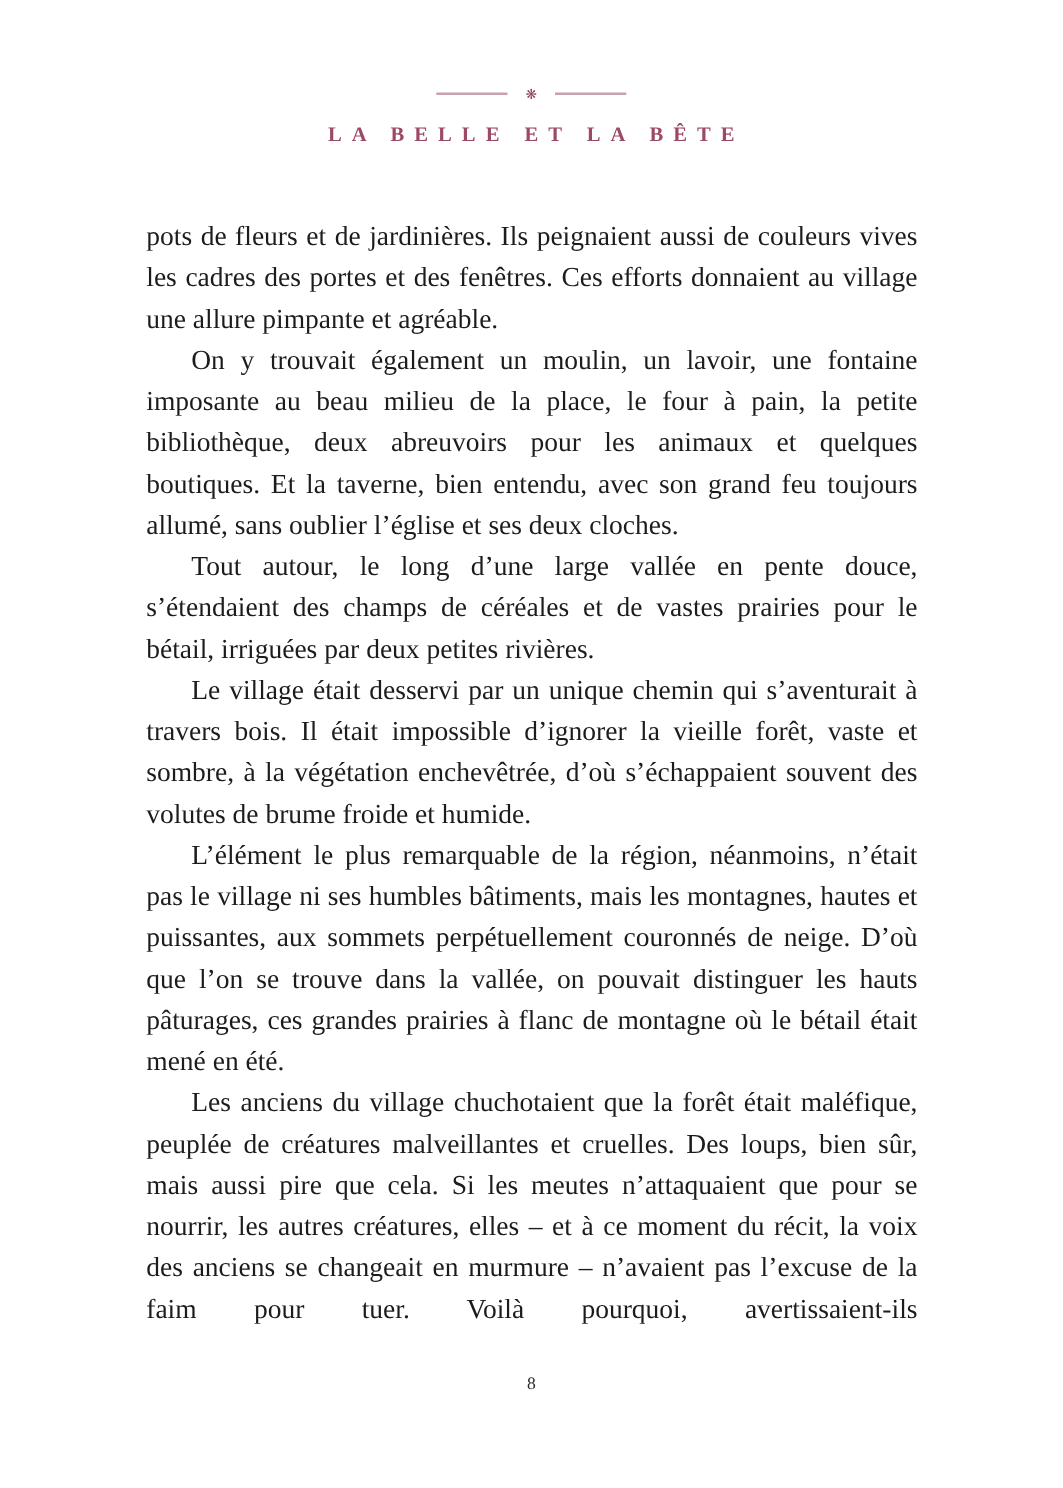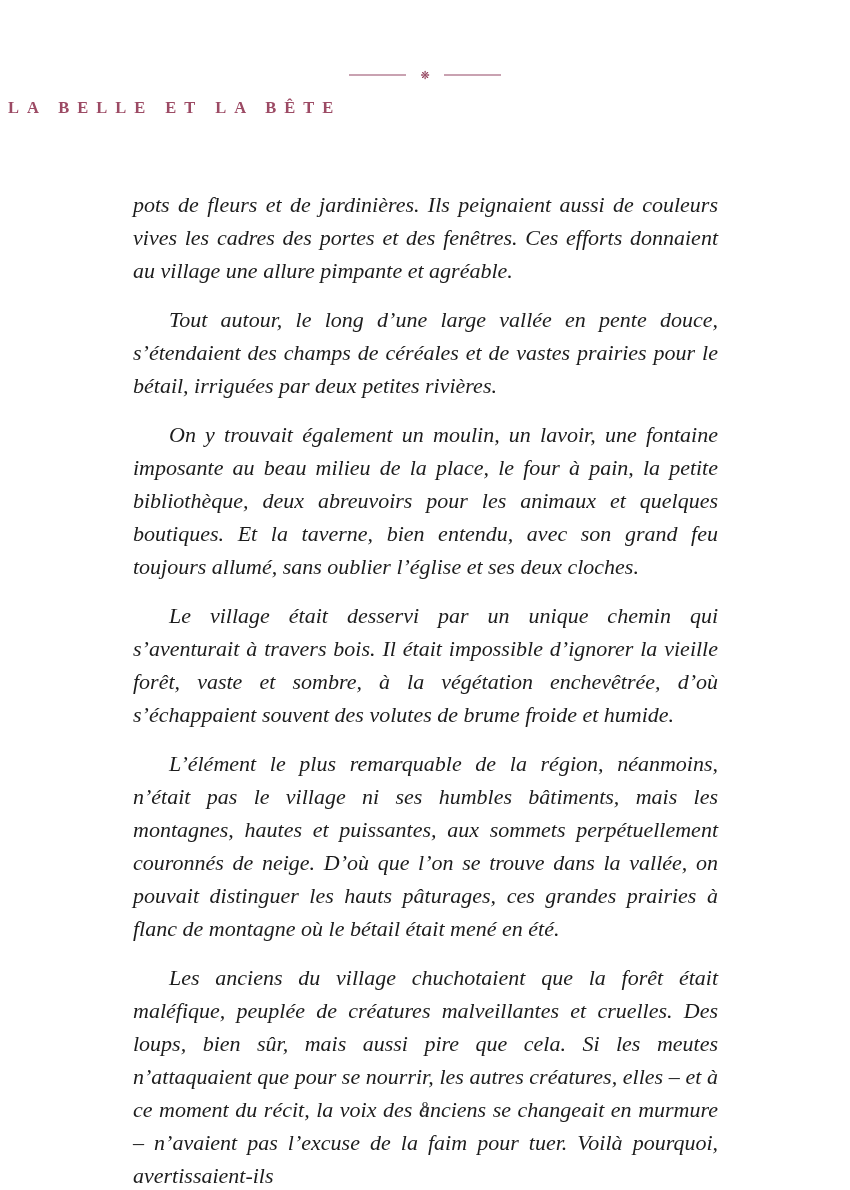--- a/index.html
+++ b/index.html
@@ -39,44 +39,43 @@
     line-height: 1;
     color: #8e3c57;
   }
   
   .title {
     position: absolute;
     top: 98px;
     left: 0;
     width: 100%;
     margin: 0;
-    text-align: left;
+    text-align: center;
     font-family: "Liberation Serif", "DejaVu Serif", serif;
     font-size: 16.5px;
     font-weight: bold;
     letter-spacing: 8px;
     text-indent: 8px; 
     color: #9c4a64;
   }
   
   .content {
     position: absolute;
     top: 172px;
     left: 117px;
     width: 617px;
     font-size: 22px;
     line-height: 33px;
     color: #1c1c1c;
     text-align: justify;
   }
   .content p {
-    margin: 16px;
+    margin: 0;
     padding: 0;
     text-indent: 36px;
-    font-style: italic;
   }
   .content p.no-indent {
     text-indent: 0;
   }
   .content p.justify-last {
     text-align-last: justify;
   }
   
   .page-number {
     position: absolute;
@@ -96,22 +95,22 @@
   <div class="ornament">
     <span class="orn-line"></span>
     <span class="orn-glyph">❋</span>
     <span class="orn-line"></span>
   </div>
 
   <h1 class="title">LA BELLE ET LA BÊTE</h1>
 
   <div class="content">
     <p class="no-indent">pots de fleurs et de jardinières. Ils peignaient aussi de couleurs vives les cadres des portes et des fenêtres. Ces efforts donnaient au village une allure pimpante et agréable.</p>
+    <p>On y trouvait également un moulin, un lavoir, une fontaine imposante au beau milieu de la place, le four à pain, la petite bibliothèque, deux abreuvoirs pour les animaux et quelques boutiques. Et la taverne, bien entendu, avec son grand feu toujours allumé, sans oublier l’église et ses deux cloches.</p>
     <p>Tout autour, le long d’une large vallée en pente douce, s’étendaient des champs de céréales et de vastes prairies pour le bétail, irriguées par deux petites rivières.</p>
-    <p>On y trouvait également un moulin, un lavoir, une fontaine imposante au beau milieu de la place, le four à pain, la petite bibliothèque, deux abreuvoirs pour les animaux et quelques boutiques. Et la taverne, bien entendu, avec son grand feu toujours allumé, sans oublier l’église et ses deux cloches.</p>
     <p>Le village était desservi par un unique chemin qui s’aventurait à travers bois. Il était impossible d’ignorer la vieille forêt, vaste et sombre, à la végétation enchevêtrée, d’où s’échappaient souvent des volutes de brume froide et humide.</p>
     <p>L’élément le plus remarquable de la région, néanmoins, n’était pas le village ni ses humbles bâtiments, mais les montagnes, hautes et puissantes, aux sommets perpétuellement couronnés de neige. D’où que l’on se trouve dans la vallée, on pouvait distinguer les hauts pâturages, ces grandes prairies à flanc de montagne où le bétail était mené en été.</p>
     <p class="justify-last">Les anciens du village chuchotaient que la forêt était maléfique, peuplée de créatures malveillantes et cruelles. Des loups, bien sûr, mais aussi pire que cela. Si les meutes n’attaquaient que pour se nourrir, les autres créatures, elles – et à ce moment du récit, la voix des anciens se changeait en murmure – n’avaient pas l’excuse de la faim pour tuer. Voilà pourquoi, avertissaient-ils</p>
   </div>
 
   <div class="page-number">8</div>
 
 </div>
 
 </body></html>

